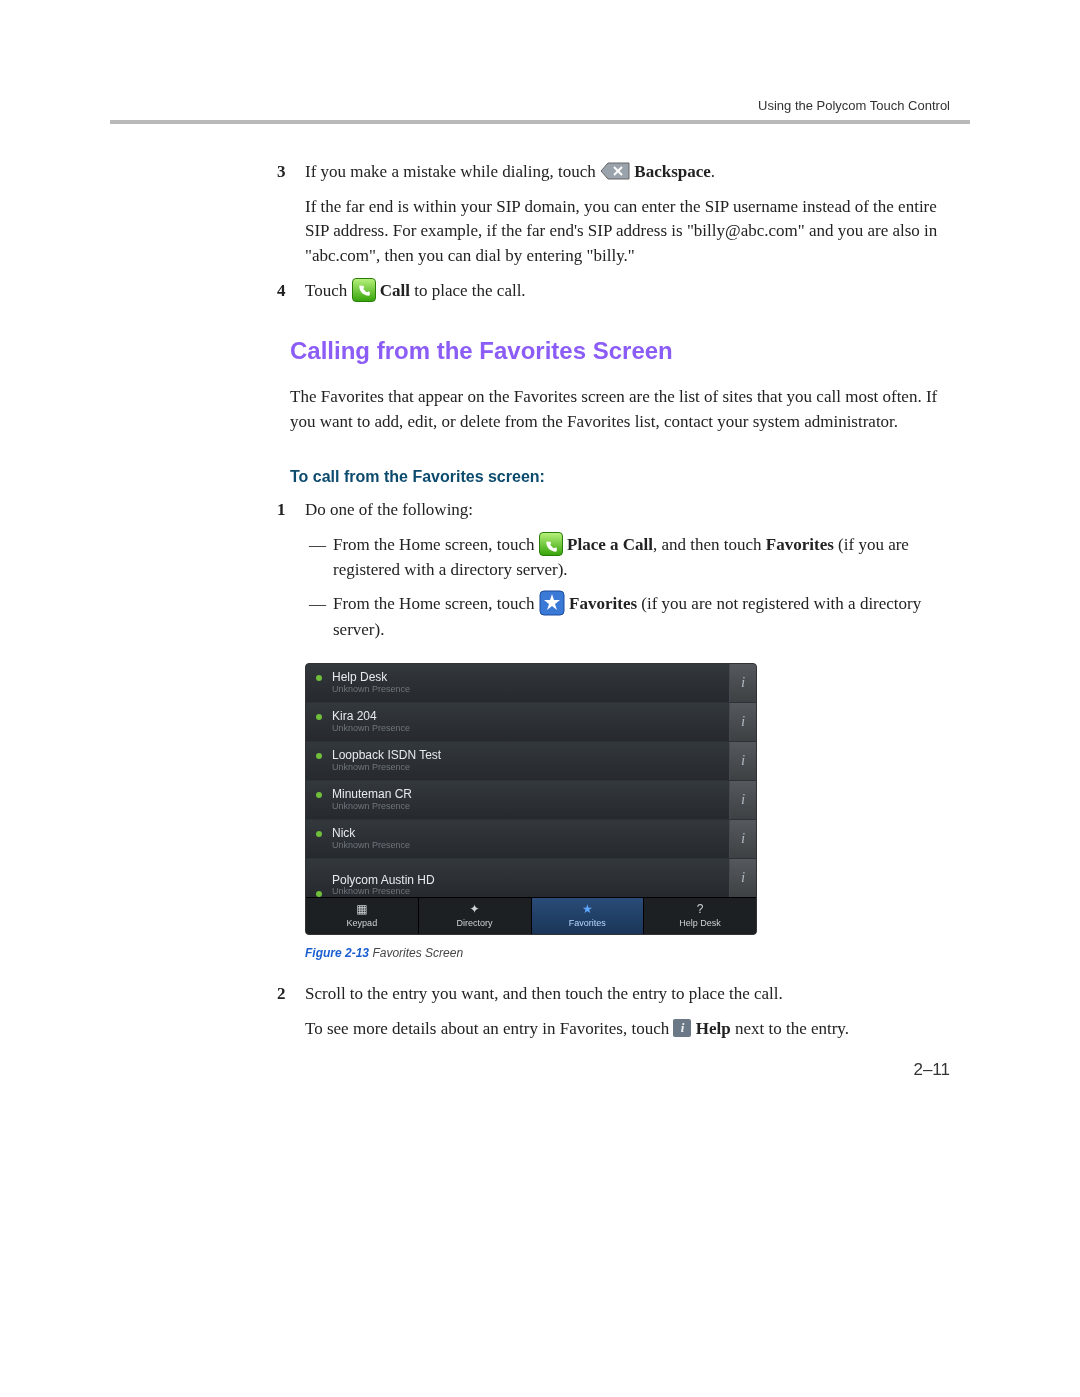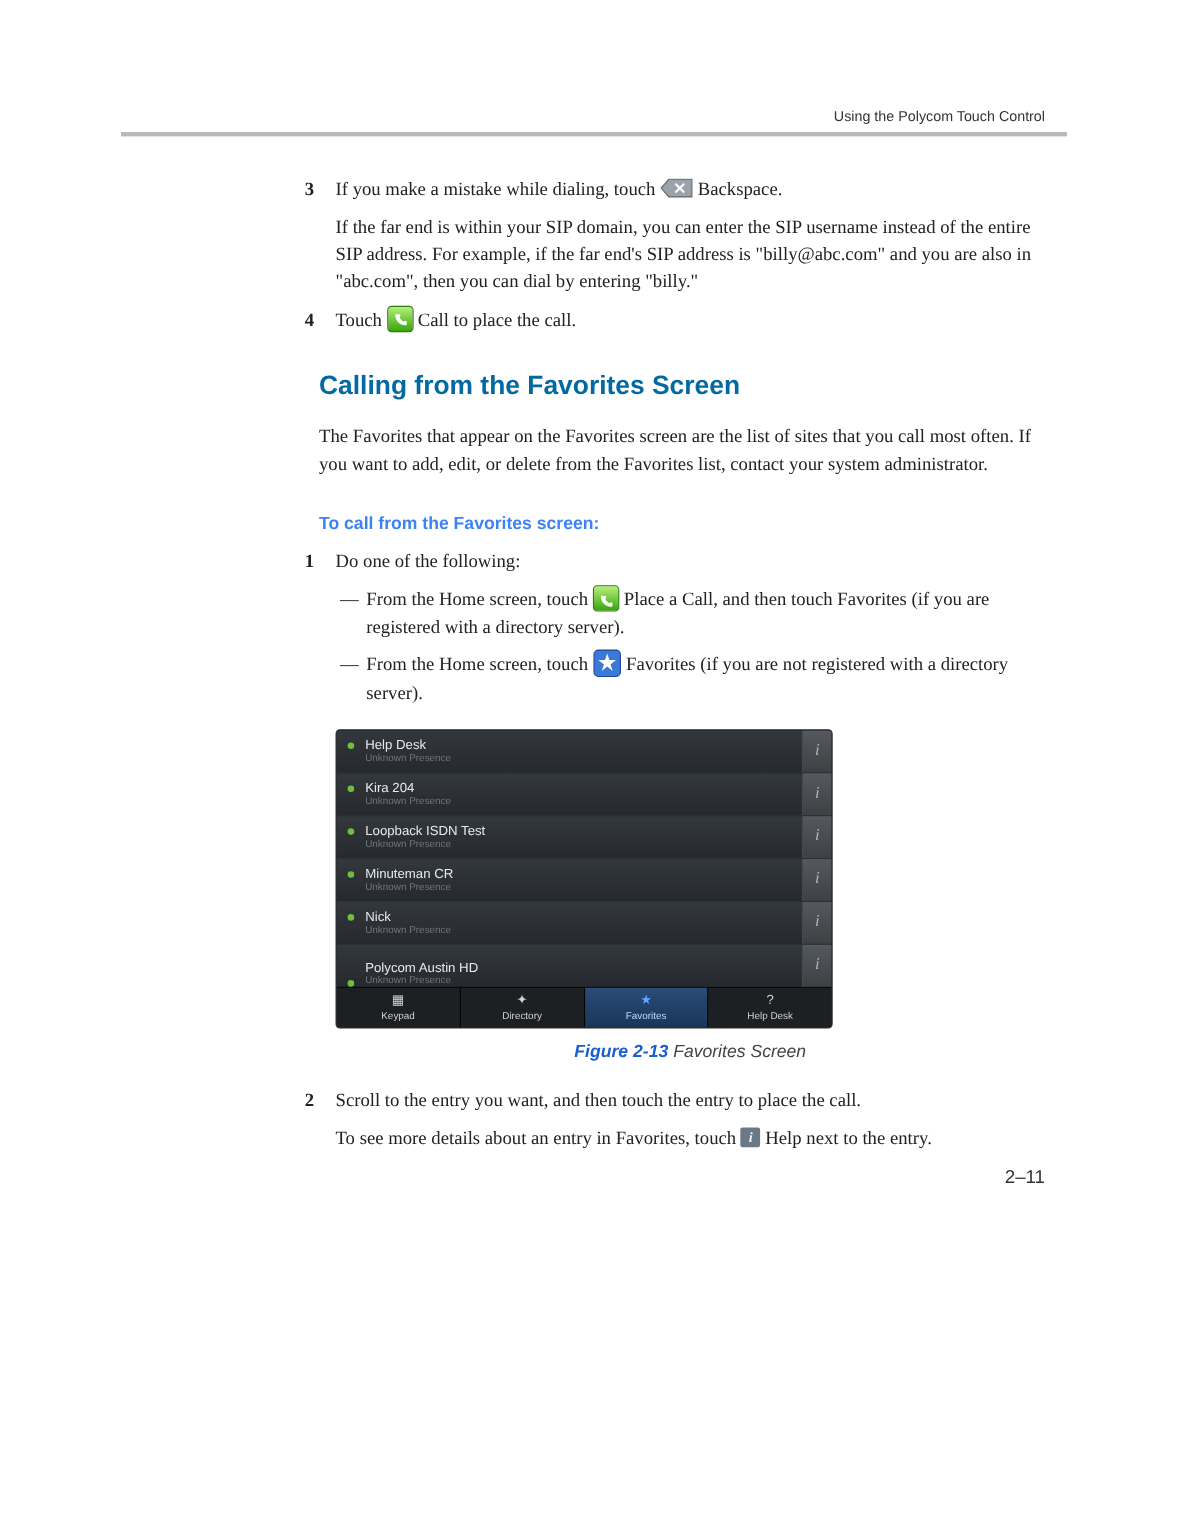--- a/index.html
+++ b/index.html
@@ -44,21 +44,21 @@
     margin-bottom: 8px;
   }
   .step-num {
     position: absolute;
     left: -28px;
     top: 0;
     font-weight: bold;
     font-size: 17px;
   }
   .step p { margin: 0 0 10px 0; }
-  .bold { font-weight: normal; }
+  .bold { font-weight: bold; }
   .inline-icon {
     display: inline-block;
     vertical-align: middle;
     position: relative;
     top: -2px;
   }
   
   .i-backspace {
     width: 30px; height: 18px;
   }
@@ -102,31 +102,31 @@
     font-style: italic;
     font-weight: bold;
     font-size: 13px;
     line-height: 17px;
   }
 
   h2.section-title {
     font-family: "Trebuchet MS", "Segoe UI", Arial, sans-serif;
     font-weight: bold;
     font-size: 24px;
-    color: #0369a1;
+    color: #8b5cf6;
     margin: 30px 0 8px 0;
   }
   .section-intro {
     margin-left: 0;
   }
   h3.subhead {
     font-family: "Trebuchet MS", "Segoe UI", Arial, sans-serif;
     font-weight: bold;
     font-size: 16px;
-    color: #3b82f6;
+    color: #0c4a6e;
     margin: 30px 0 10px 0;
   }
   .dash-list {
     margin: 8px 0 10px 0;
     padding-left: 28px;
   }
   .dash-item {
     position: relative;
     margin-bottom: 10px;
   }
@@ -217,22 +217,21 @@
   .fav-tab:last-child { border-right:none; }
   .fav-tab.active {
     background: linear-gradient(#2a4c78,#1a3558);
     color:#b7d8ff;
   }
   .fav-tab .ticon { font-size:12px; line-height:1; margin-bottom:2px; }
   .fav-tab.active .ticon { color:#5fa8ff; }
 
   .figcap {
     font-family: Arial, sans-serif;
-    font-size: 16px;
-    text-align:center;
+    font-size: 12px;
     margin: 10px 0 20px 0;
   }
   .figcap .fl { color:#1a5ed1; font-weight:bold; font-style:italic; }
   .figcap .ft { color:#444; font-style:italic; }
 
   .page-num {
     position:absolute;
     bottom: 70px;
     right: 130px;
     font-family: "Trebuchet MS", Arial, sans-serif;

